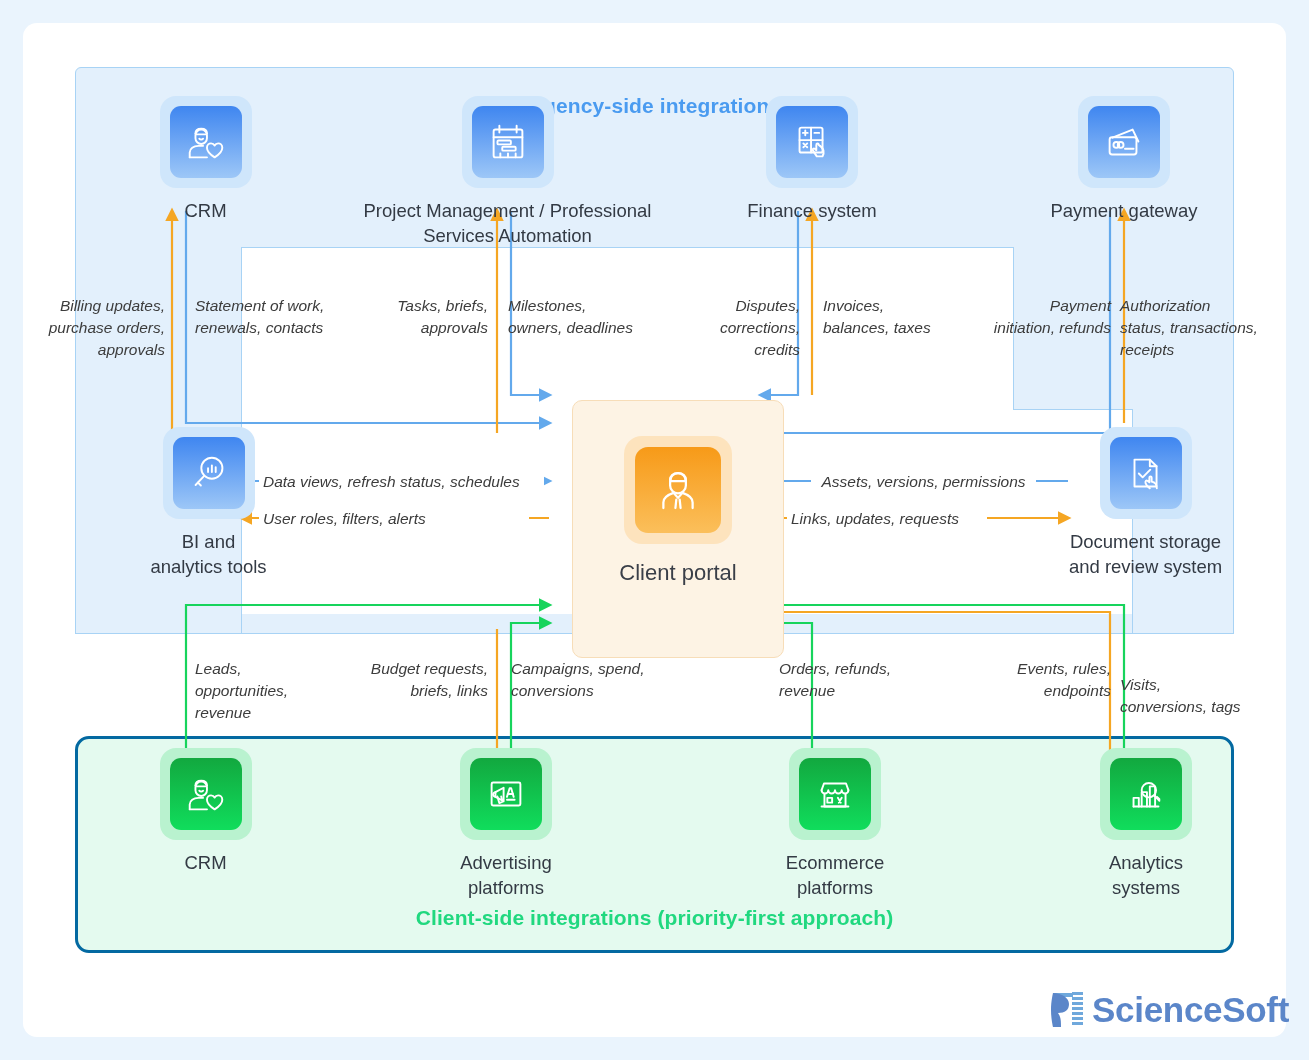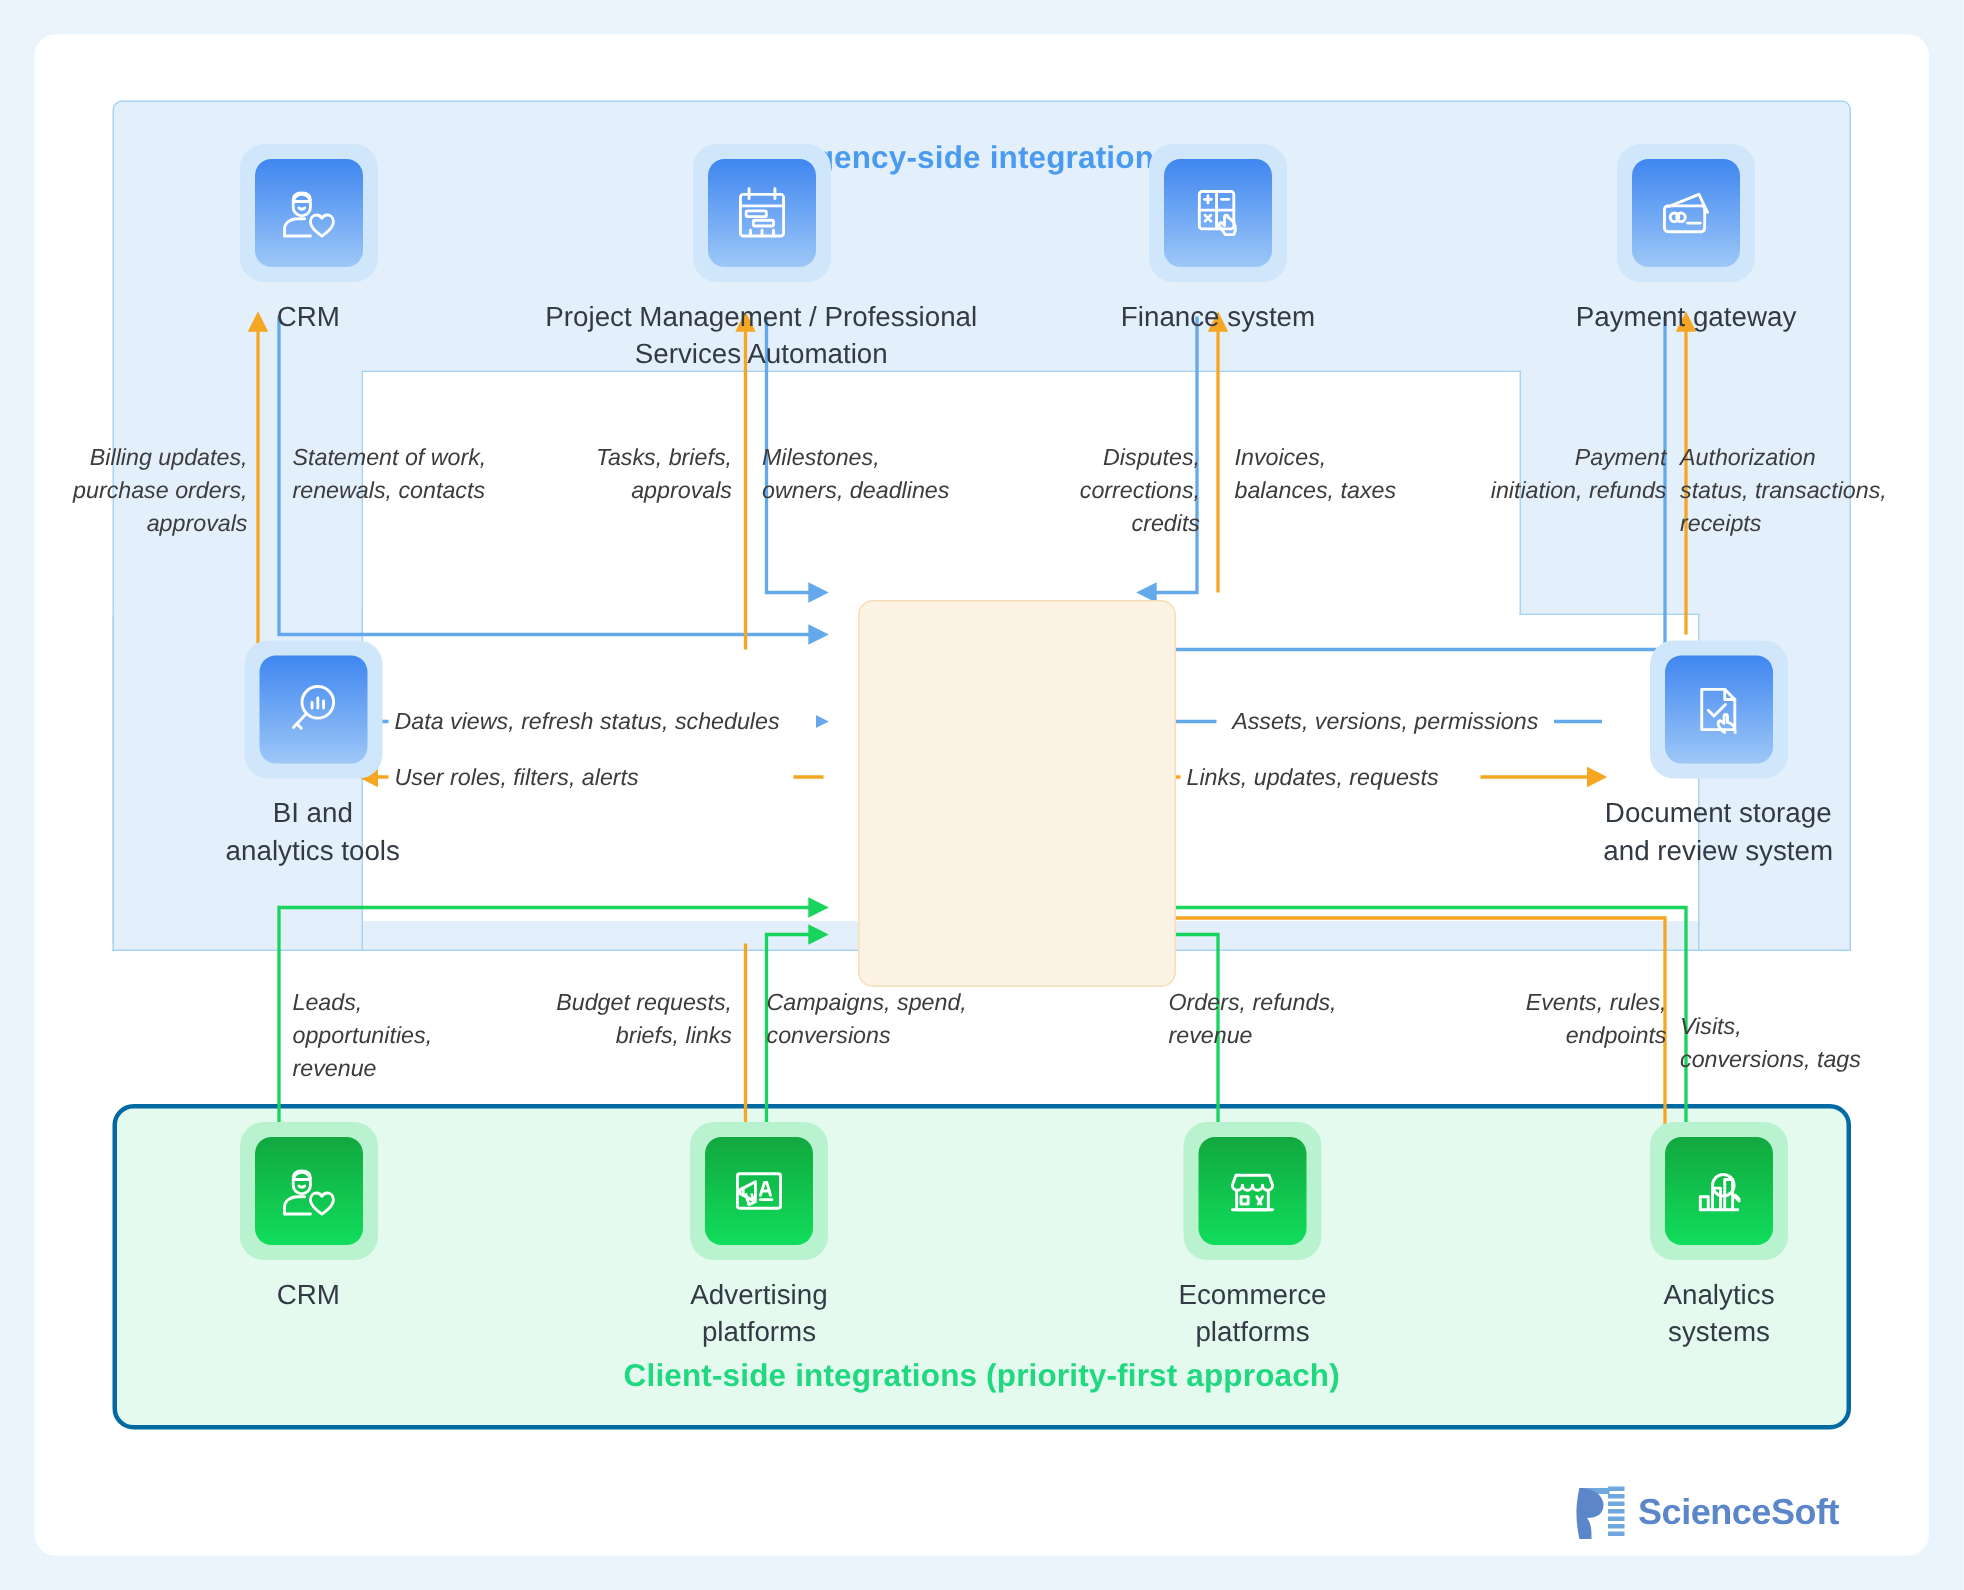--- a/index.html
+++ b/index.html
@@ -71,21 +71,21 @@
     position:absolute; font-size:15.5px; font-style:italic; color:#3c3c3c;
     line-height:1.42; white-space:pre-line;
   }
   .elabel.r { text-align:right; }
   .elabel.l { text-align:left; }
 
   svg.wires { position:absolute; left:0; top:0; width:1263px; height:1014px; overflow:visible; }
 
   
   .logo { position:absolute; left:1027px; top:967px; display:flex; align-items:center; gap:8px;}
-  .logo-text { font-size:24px; font-weight:bold; color:#5b86c9; letter-spacing:-.3px;}
+  .logo-text { font-size:35px; font-weight:bold; color:#5b86c9; letter-spacing:-.3px;}
 </style>
 </head>
 <body>
 
 <div id="canvas">
 
   <div class="zone-agency">
     <div class="zone-title agency">Agency-side integrations</div>
   </div>
 
@@ -285,20 +285,33 @@
           <path d="M16.5 24.5l4 4 8-8"></path>
           <path d="M28 40c-1.5-1-4-3-4.5-5.5-.4-2 .8-3.3 2-2.4l2 1.6V29c0-2 2.4-2 2.4 0v4c3 .5 5.4 3 5.4 7"></path>
         </svg>
       </div>
     </div>
     <div class="label">Document storage
 and review system</div>
   </div>
 
   <div class="portal-box"></div>
+  <div class="node orange" style="left:549px; top:413px; width:212px;">
+    <div class="icon-wrap">
+      <div class="icon-inner">
+        <svg width="54" height="54" viewBox="0 0 48 48" fill="none" stroke="#fff" stroke-width="2" stroke-linecap="round" stroke-linejoin="round">
+          <path d="M17 16a7 7 0 0 1 14 0v4a7 7 0 0 1-14 0z"></path>
+          <path d="M17 15c0-3.5 2.5-6 7-6s7 2.5 7 6l-1.2 1.2H18.2z"></path>
+          <path d="M11 40v-5c0-4 4.5-7 9-8.5l4 4.5 4-4.5c4.5 1.5 9 4.5 9 8.5v5"></path>
+          <path d="M22.5 32.5l-.8 7.5M25.5 32.5l.8 7.5"></path>
+        </svg>
+      </div>
+    </div>
+    <div class="label">Client portal</div>
+  </div>
 
   <div class="node green" style="left:110px; top:725px; width:145px;">
     <div class="icon-wrap">
       <div class="icon-inner">
         <svg width="46" height="46" viewBox="0 0 48 48" fill="none" stroke="#fff" stroke-width="2" stroke-linecap="round" stroke-linejoin="round">
           <path d="M13 17a6 6 0 0 1 12 0v3a6 6 0 0 1-12 0z"></path>
           <path d="M13 15c0-3 2-5 6-5s6 2 6 5l-1 1h-10z"></path>
           <path d="M17 20.5c1 1.2 3 1.2 4 0"></path>
           <path d="M7 40v-5c0-4 4-7 9-7h5"></path>
           <path d="M7 40h18"></path>

